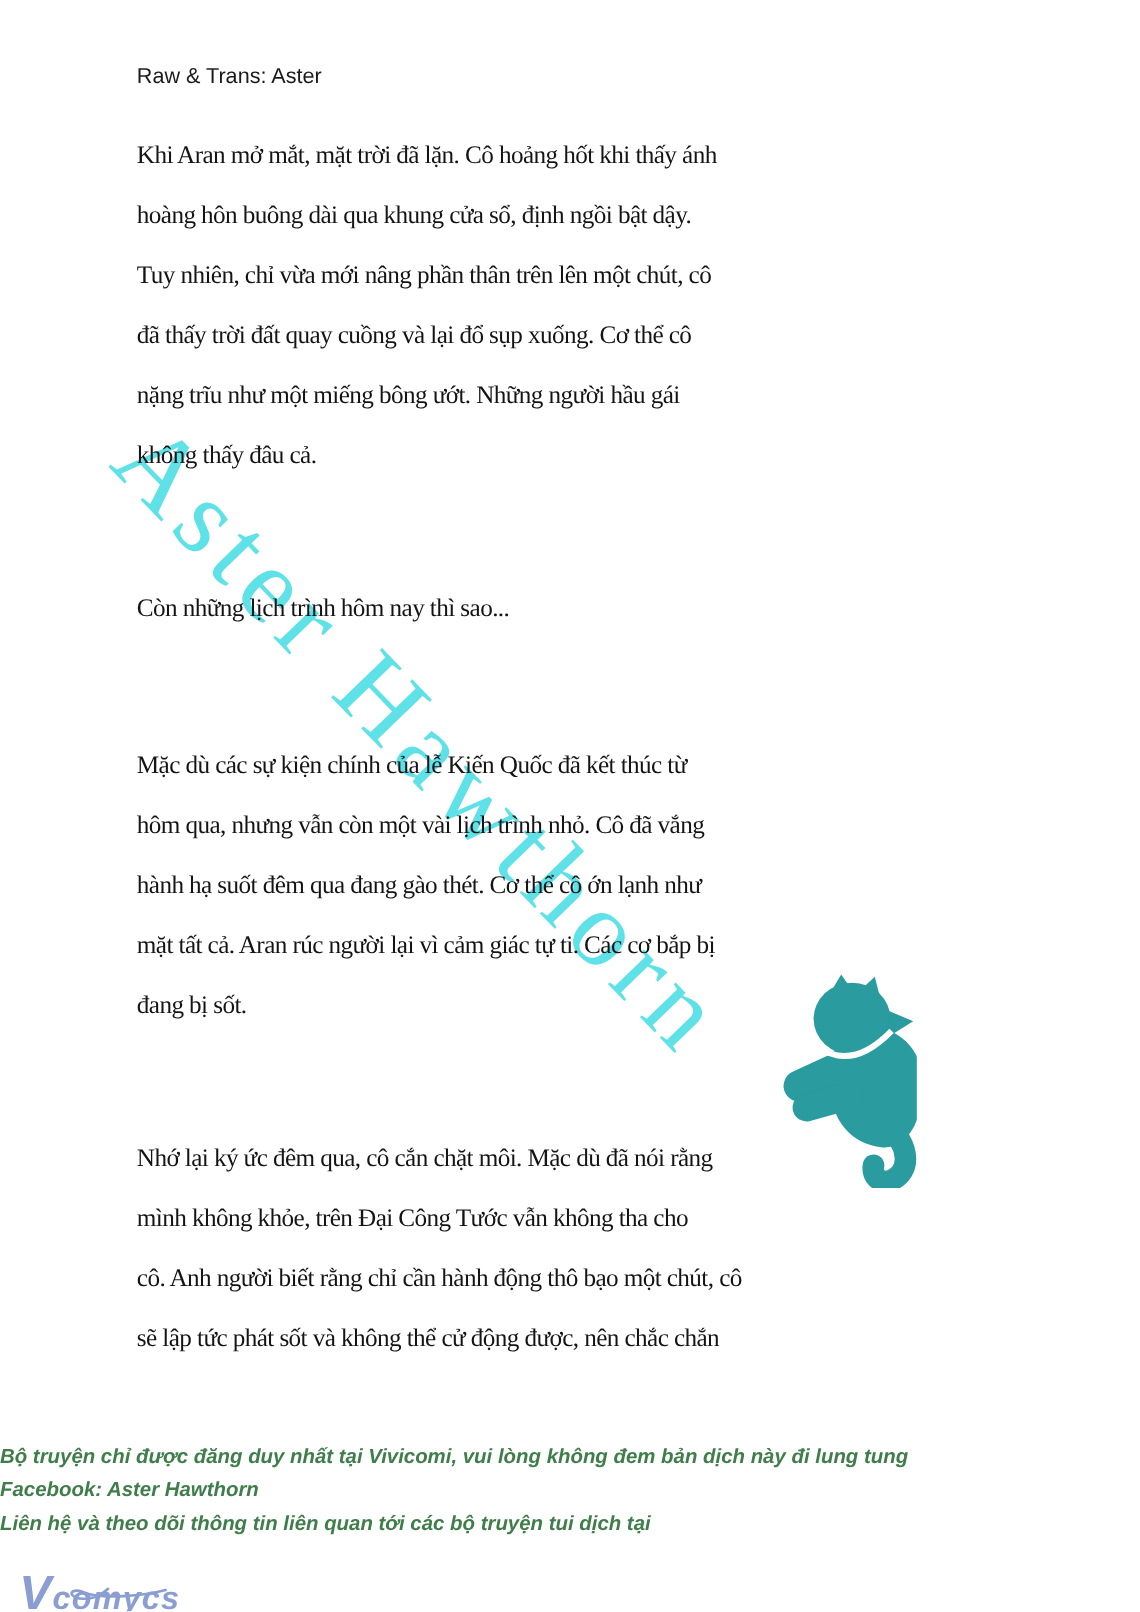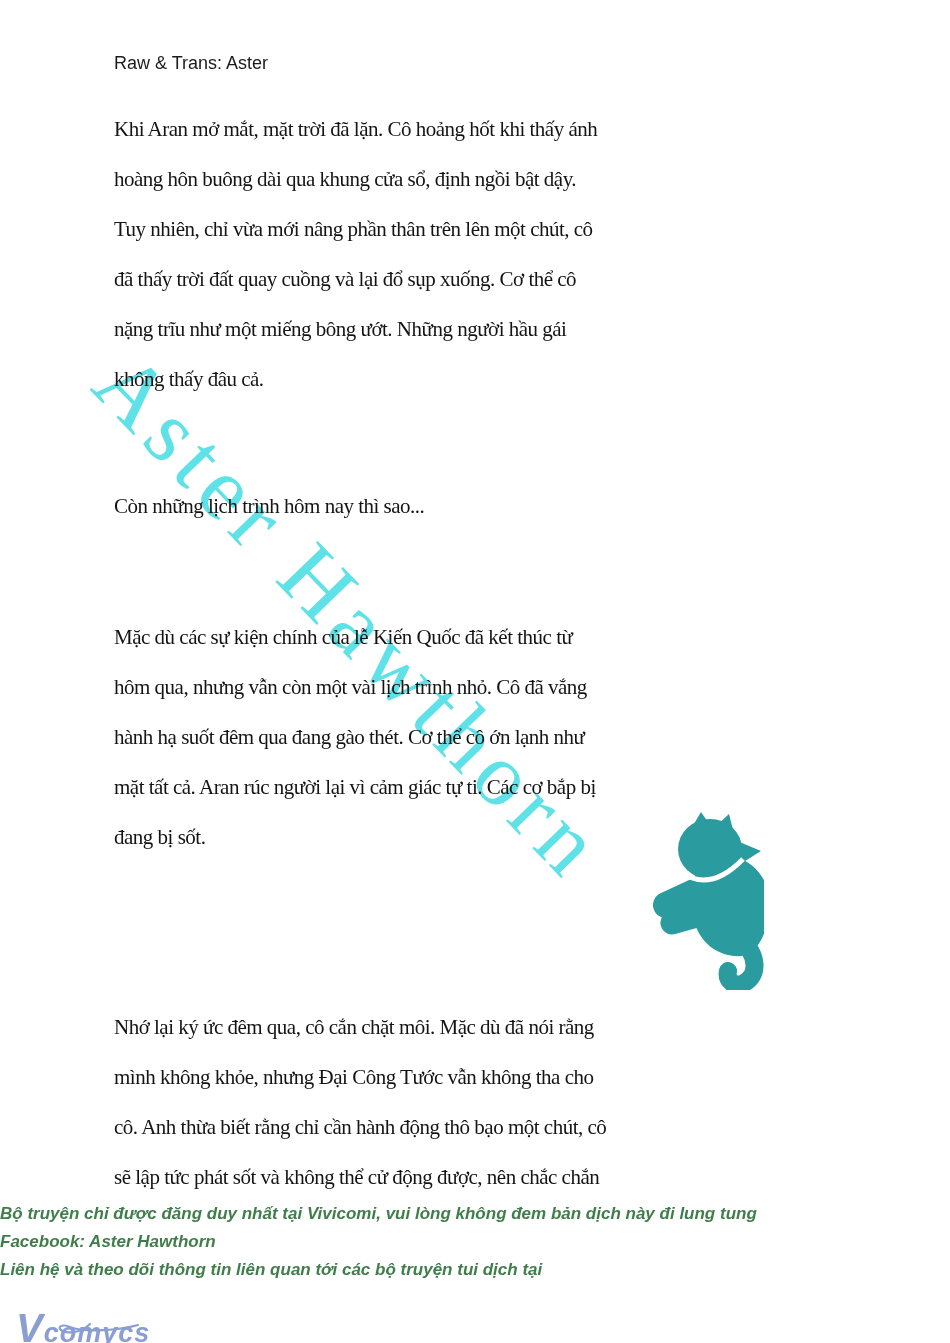--- a/index.html
+++ b/index.html
@@ -27,21 +27,21 @@
   }
   .cat{position:absolute;left:648px;top:810px;z-index:1;}
   .para{
     position:absolute;left:114px;width:760px;
     font-size:21px;letter-spacing:-0.5px;line-height:50px;
     z-index:2;
   }
   .p1{top:104px;}
   .p2{top:481px;}
   .p3{top:612px;}
-  .p4{top:1002px;}
+  .p4{top:940px;}
   .tline{white-space:nowrap;}
   .footer{
     position:absolute;left:0;top:1200px;width:950px;
     text-align:left;
     font-family:"Liberation Sans","DejaVu Sans",sans-serif;
     font-style:italic;font-weight:bold;
     font-size:17px;line-height:28px;
     color:#3f7d4a;z-index:2;
   }
   .logo{
@@ -95,22 +95,22 @@
   <div class="para p3">
     <div class="tline">Mặc dù các sự kiện chính của lễ Kiến Quốc đã kết thúc từ</div>
     <div class="tline">hôm qua, nhưng vẫn còn một vài lịch trình nhỏ. Cô đã vắng</div>
     <div class="tline">hành hạ suốt đêm qua đang gào thét. Cơ thể cô ớn lạnh như</div>
     <div class="tline">mặt tất cả. Aran rúc người lại vì cảm giác tự ti. Các cơ bắp bị</div>
     <div class="tline">đang bị sốt.</div>
   </div>
 
   <div class="para p4">
     <div class="tline">Nhớ lại ký ức đêm qua, cô cắn chặt môi. Mặc dù đã nói rằng</div>
-    <div class="tline">mình không khỏe, nhưng Đại Công Tước vẫn không tha cho</div>
-    <div class="tline">cô. Anh thừa biết rằng chỉ cần hành động thô bạo một chút, cô</div>
+    <div class="tline">mình không khỏe, trên Đại Công Tước vẫn không tha cho</div>
+    <div class="tline">cô. Anh người biết rằng chỉ cần hành động thô bạo một chút, cô</div>
     <div class="tline">sẽ lập tức phát sốt và không thể cử động được, nên chắc chắn</div>
   </div>
 
   <div class="footer">
     <div>Bộ truyện chỉ được đăng duy nhất tại Vivicomi, vui lòng không đem bản dịch này đi lung tung</div>
     <div>Facebook: Aster Hawthorn</div>
     <div>Liên hệ và theo dõi thông tin liên quan tới các bộ truyện tui dịch tại</div>
   </div>
 
   <div class="logo">Vcomycs</div>

